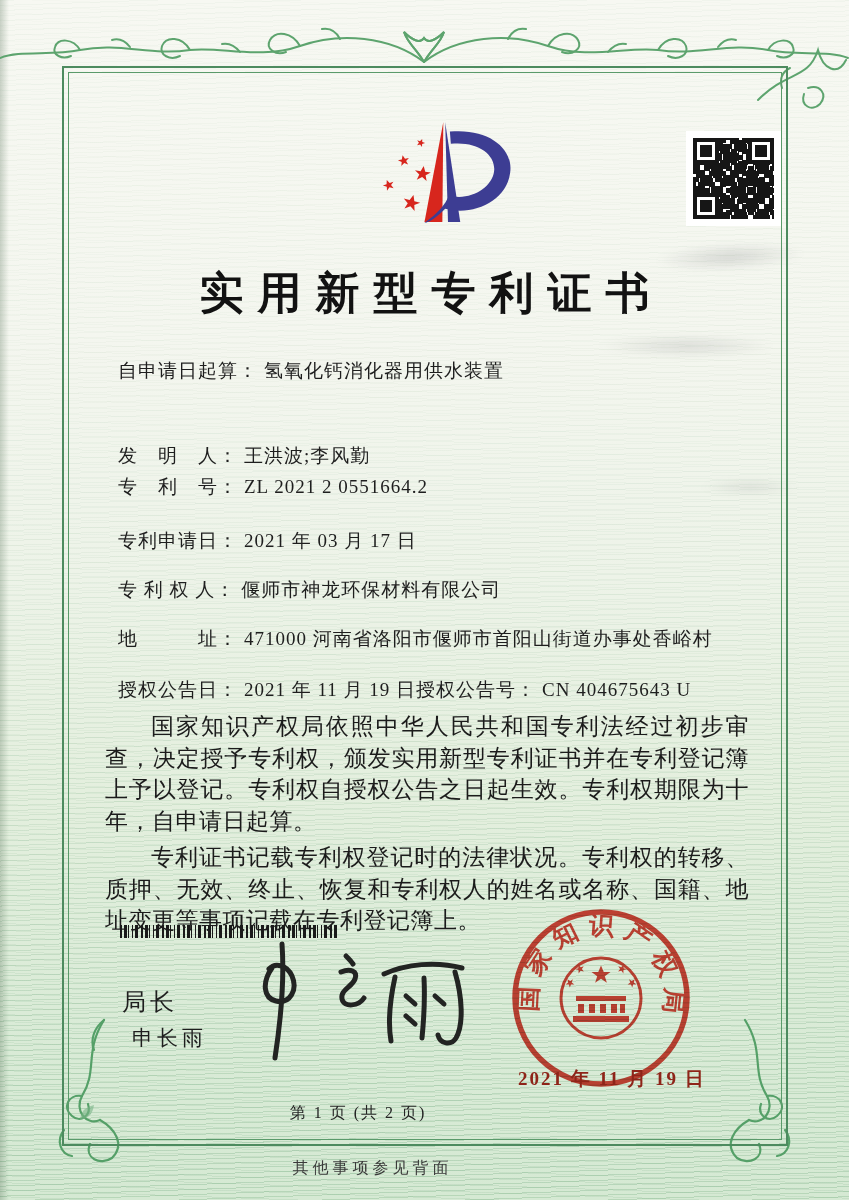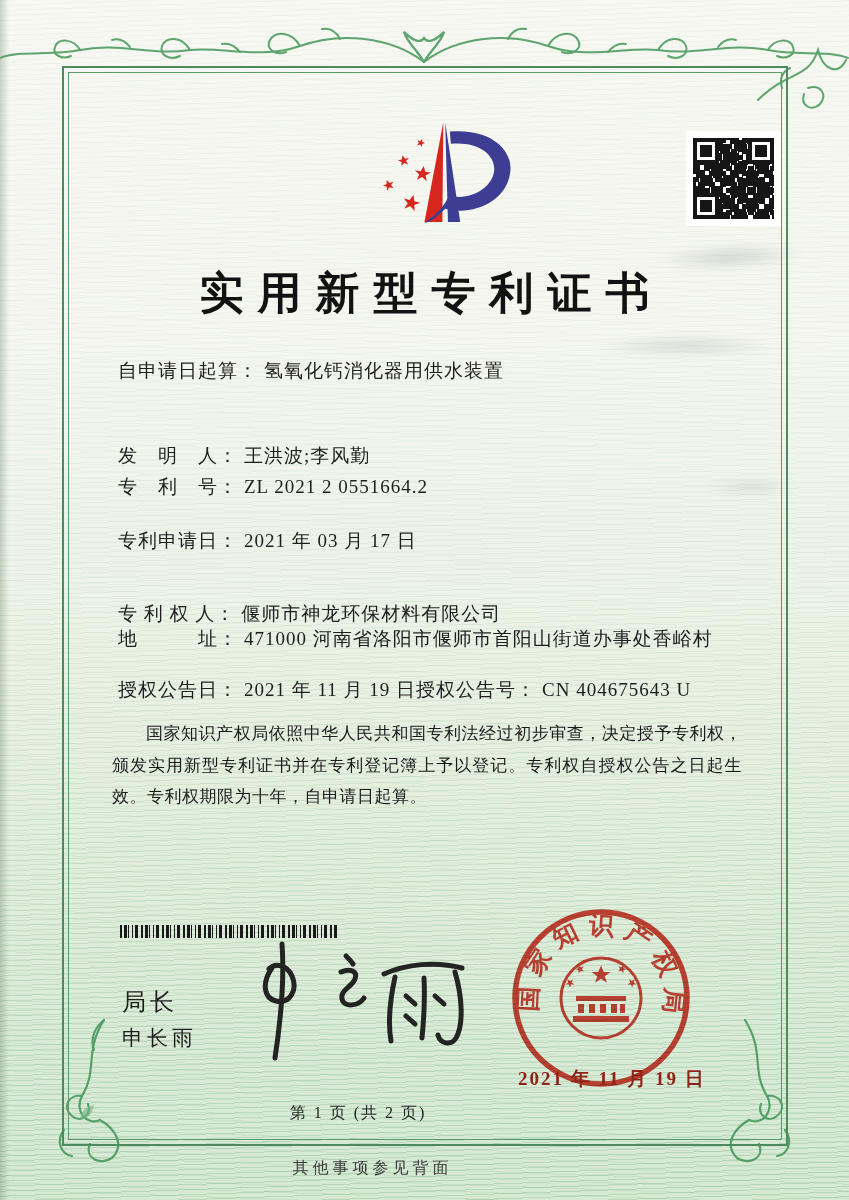--- a/index.html
+++ b/index.html
@@ -41,38 +41,38 @@
   .finder { position:absolute; width:18px; height:18px; border:4px solid #161616; background:#fff; }
   .finder::after { content:""; position:absolute; inset:3px; background:#161616; }
   .finder.tl { left:0; top:0; } .finder.tr { right:0; top:0; } .finder.bl { left:0; bottom:0; }
 
   .title { position:absolute; left:0; top:264px; width:849px; text-align:center;
     font-size:44px; font-weight:700; letter-spacing:14px; text-indent:14px; color:#121212; }
 
   .row { position:absolute; left:118px; font-size:19px; letter-spacing:1px; white-space:nowrap; }
   .row .val { margin-left:6px; }
   .r0 { top:358px; } .r1 { top:419px;margin-top:24px; } .r2 { top:474px; } .r3 { top:528px; }
-  .r4 { top:577px;margin-top:24px; } .r5 { top:626px; }
+  .r4 { top:577px; } .r5 { top:626px; }
   .grant { top:677px; }
   .grant .second { }
 
   .paras { position:absolute; left:100px; top:706px; width:654px; }
-  .paras p { margin:12px; font-size:17px; line-height:31.5px; text-align:justify;
+  .paras p { margin:5px; font-size:23px; line-height:31.5px; text-align:justify;
     text-indent:2em; letter-spacing:.5px; color:#1b1b1b; }
 
   .barcode { position:absolute; left:120px; top:925px; width:218px; height:13px;
     background:repeating-linear-gradient(90deg,
       #1a1a1a 0 2px, transparent 2px 4px,
       #1a1a1a 4px 7px, transparent 7px 8px,
       #1a1a1a 8px 9px, transparent 9px 12px,
       #1a1a1a 12px 13px, transparent 13px 15px,
       #1a1a1a 15px 18px, transparent 18px 21px); }
 
   .signer-title { position:absolute; left:122px; top:986px; font-size:24px; letter-spacing:4px; }
-  .signer-name  { position:absolute; left:122px; top:1024px; font-size:21px; letter-spacing:4px; }
+  .signer-name  { position:absolute; left:132px; top:1024px; font-size:21px; letter-spacing:4px; }
   .signature { position:absolute; left:238px; top:938px; }
 
   .seal { position:absolute; left:506px; top:903px; mix-blend-mode:multiply; opacity:.93; }
   .seal-date { position:absolute; left:518px; top:1066px; font-size:19px; letter-spacing:2px;
     color:#8e2419; font-weight:700; }
 
   .page-info { position:absolute; left:0; top:1103px; width:716px; text-align:center;
     font-size:16px; letter-spacing:2px; color:#242424; }
   .back-note { position:absolute; left:0; top:1158px; width:745px; text-align:center;
     font-size:16px; letter-spacing:4px; color:#3a3a3a; }
@@ -191,20 +191,21 @@
   <div class="row r5">
     <span class="lbl">地　　　址：</span><span class="val">471000 河南省洛阳市偃师市首阳山街道办事处香峪村</span>
   </div>
 
   <div class="row grant">
     <span>授权公告日：</span><span class="val">2021 年 11 月 19 日</span><span class="second">授权公告号：</span><span class="val">CN 404675643 U</span>
   </div>
 
   <div class="paras">
     <p>国家知识产权局依照中华人民共和国专利法经过初步审查，决定授予专利权，颁发实用新型专利证书并在专利登记簿上予以登记。专利权自授权公告之日起生效。专利权期限为十年，自申请日起算。</p>
+    <p>专利证书记载专利权登记时的法律状况。专利权的转移、质押、无效、终止、恢复和专利权人的姓名或名称、国籍、地址变更等事项记载在专利登记簿上。</p>
   </div>
 
   <div class="barcode"></div>
 
   <div class="signer-title">局长</div>
   <div class="signer-name">申长雨</div>
 
   <svg class="signature" width="230" height="125" viewBox="0 0 230 125">
     <g stroke="#141414" stroke-width="5" fill="none" stroke-linecap="round" stroke-linejoin="round" opacity=".92">
       <path d="M34,30 C24,44 25,60 38,63 C52,66 60,52 54,38 C49,27 37,24 31,31"></path>

